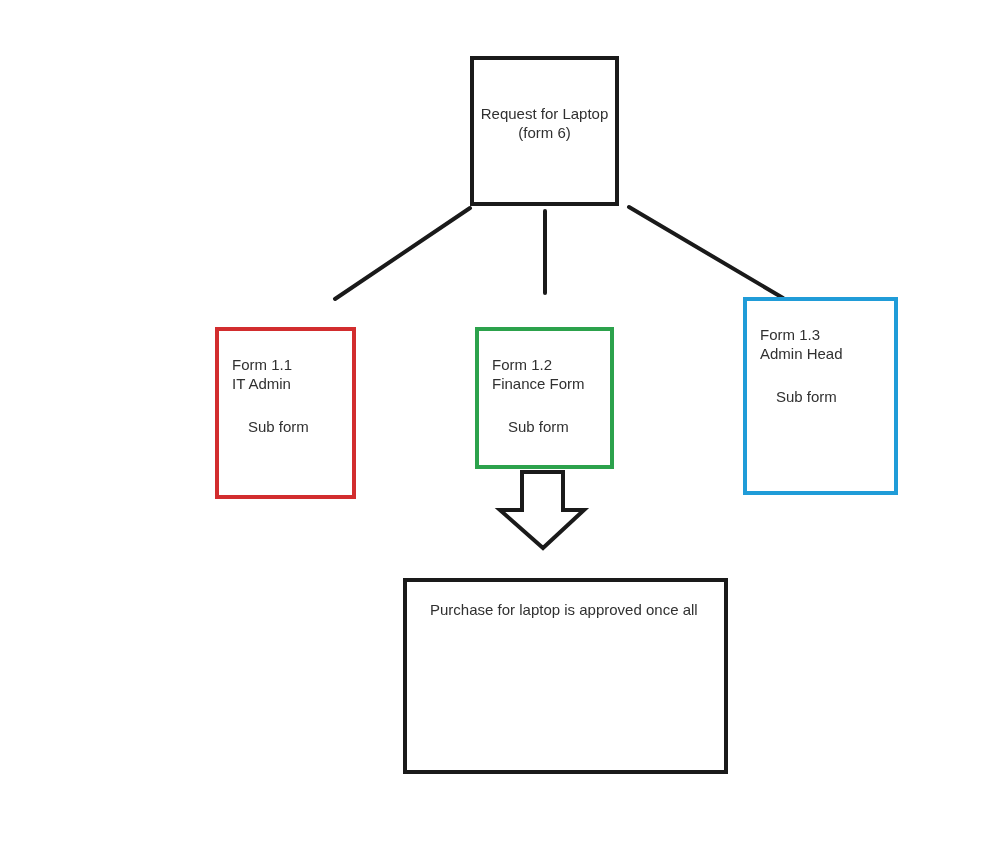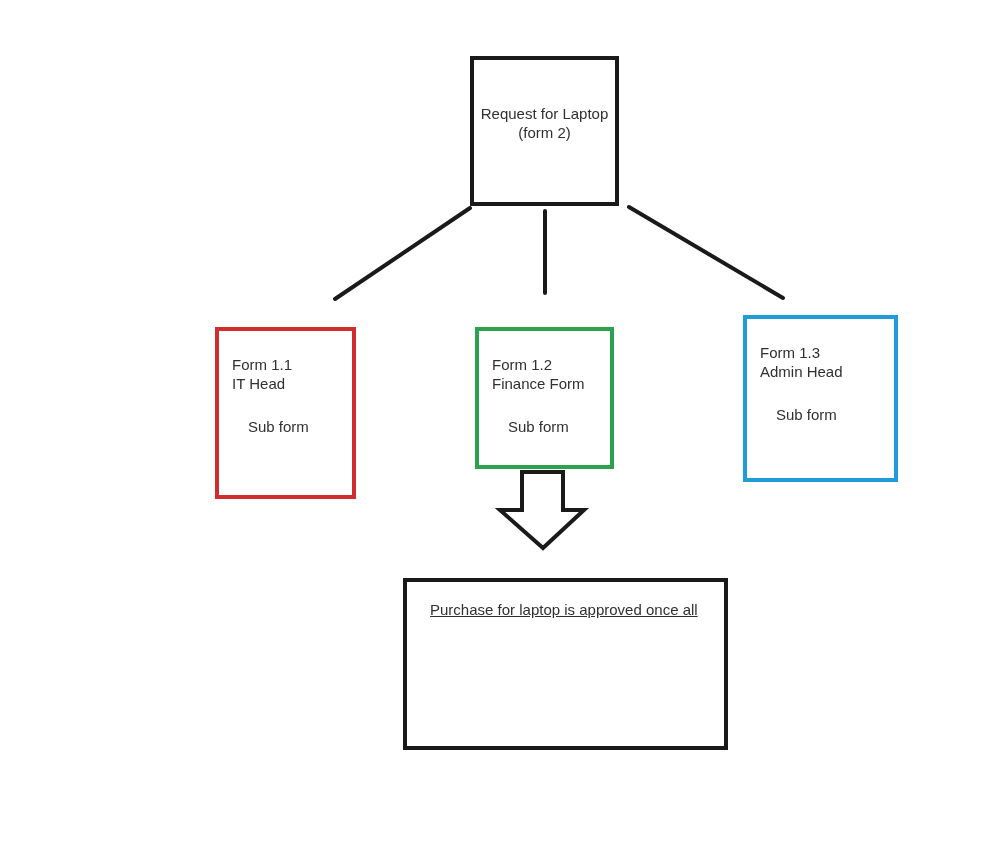--- a/index.html
+++ b/index.html
@@ -31,53 +31,52 @@
     left: 470px; top: 56px;
     width: 149px; height: 150px;
     text-align: center;
     padding-top: 44px;
   }
   .subbox {
     padding: 24px 4px 0 13px;
   }
   .box-it      { left: 215px; top: 327px; width: 141px; height: 172px; }
   .box-finance { left: 475px; top: 327px; width: 139px; height: 142px; }
-  .box-admin   { left: 743px; top: 315px; width: 155px; height: 167px; }
+  .box-admin   { left: 743px; top: 297px; width: 155px; height: 198px; }
   .subform-label {
     margin-top: 24px;
     margin-left: 16px;
   }
   .box-result {
     left: 403px; top: 578px;
-    width: 325px; height: 172px;
+    width: 325px; height: 196px;
     padding: 18px 20px 0 23px;
-    text-decoration: underline;
   }
   .txt-line { display: block; }
 </style>
 </head>
 <body>
 
 <div class="canvas">
 
   <svg class="svg-layer" viewBox="0 0 999 856" xmlns="http://www.w3.org/2000/svg">
     <line x1="470" y1="208" x2="335" y2="299" stroke="#1a1a1a" stroke-width="4" stroke-linecap="round"></line>
     <line x1="545" y1="211" x2="545" y2="293" stroke="#1a1a1a" stroke-width="4" stroke-linecap="round"></line>
     <line x1="629" y1="207" x2="783" y2="298" stroke="#1a1a1a" stroke-width="4" stroke-linecap="round"></line>
     <polygon points="522,472 563,472 563,510 584,510 543,548 500,510 522,510" fill="#ffffff" stroke="#1a1a1a" stroke-width="4" stroke-linejoin="miter"></polygon>
   </svg>
 
   <div class="box box-root">
     <span class="txt-line">Request for Laptop</span>
-    <span class="txt-line">(form 2)</span>
+    <span class="txt-line">(form 6)</span>
   </div>
 
   <div class="box subbox box-it" style="border-color: rgb(210, 45, 46);">
     <span class="txt-line">Form 1.1</span>
-    <span class="txt-line">IT Head</span>
+    <span class="txt-line">IT Admin</span>
     <span class="txt-line subform-label">Sub form</span>
   </div>
 
   <div class="box subbox box-finance" style="border-color: rgb(44, 162, 76);">
     <span class="txt-line">Form 1.2</span>
     <span class="txt-line">Finance Form</span>
     <span class="txt-line subform-label">Sub form</span>
   </div>
 
   <div class="box subbox box-admin" style="border-color: rgb(32, 156, 216);">

